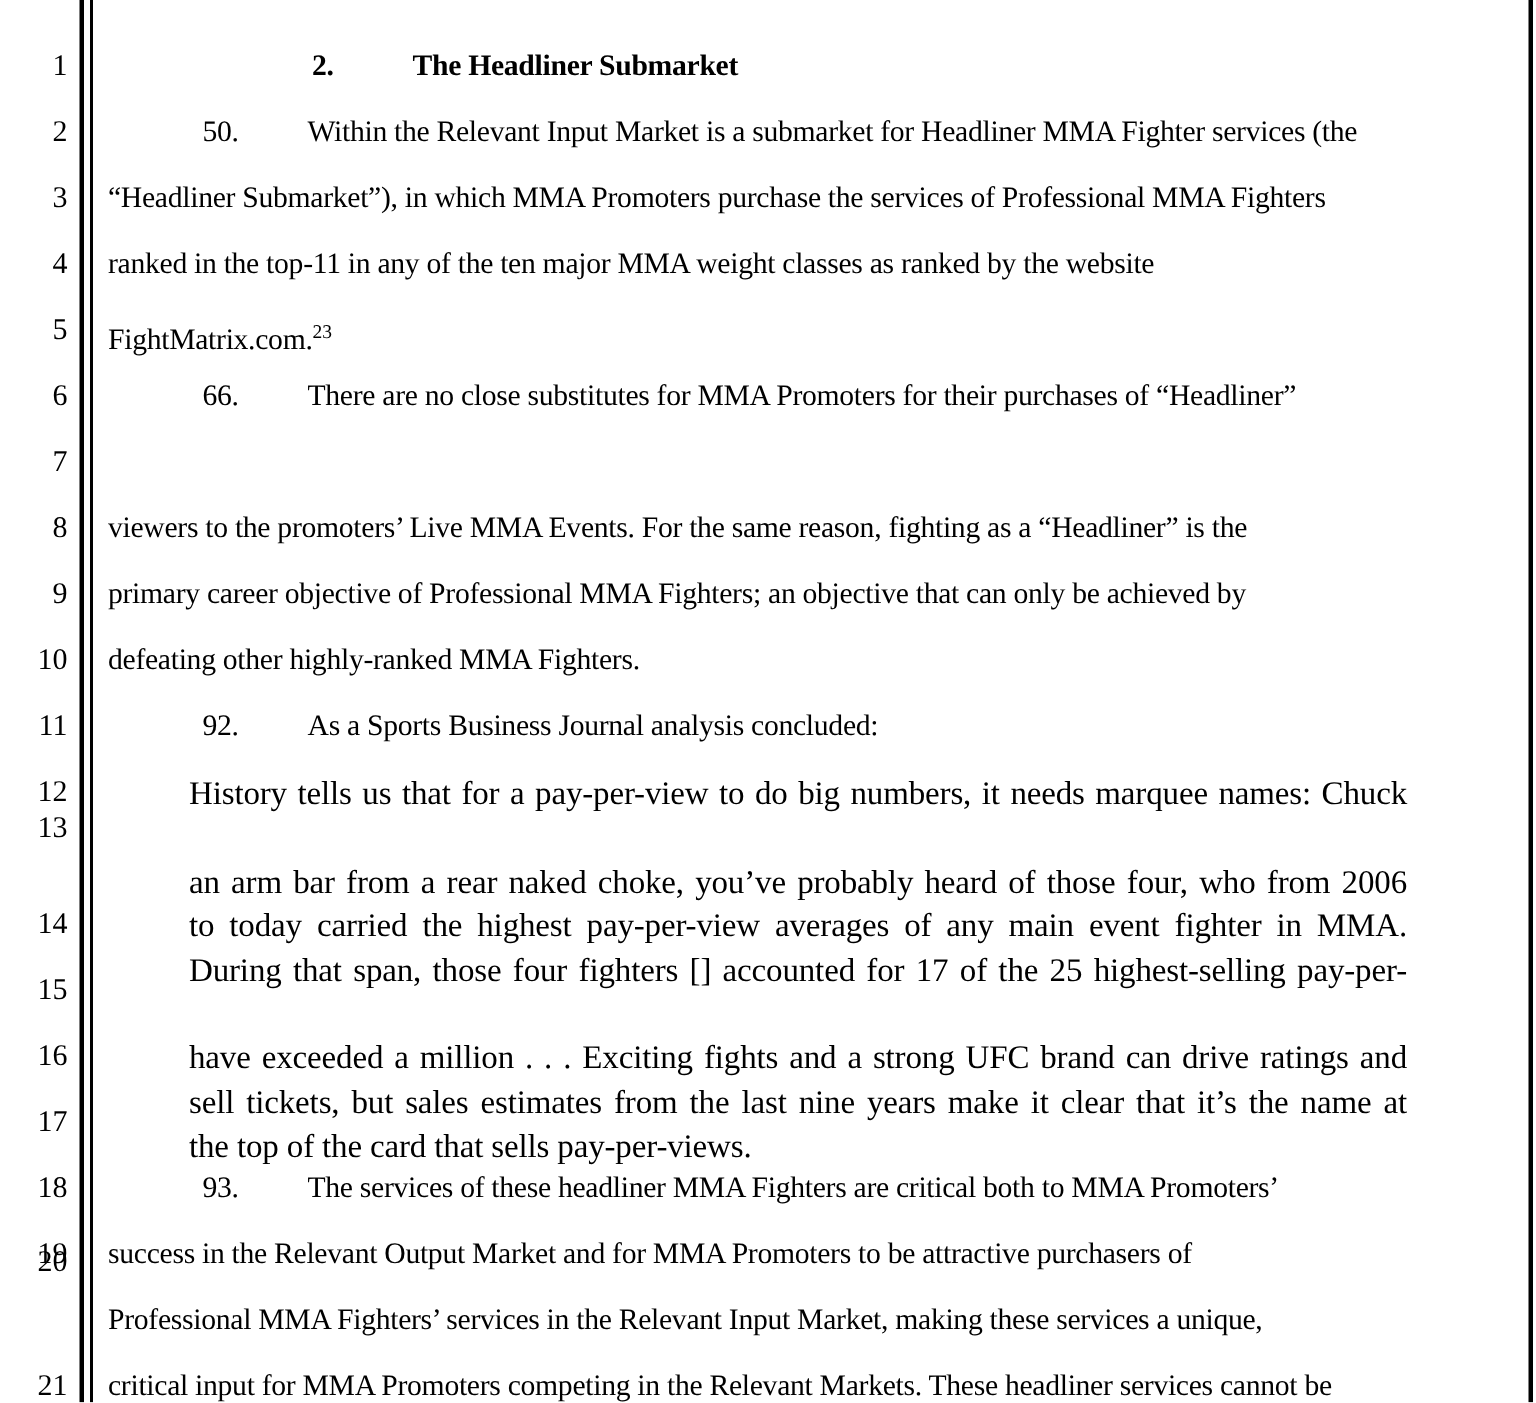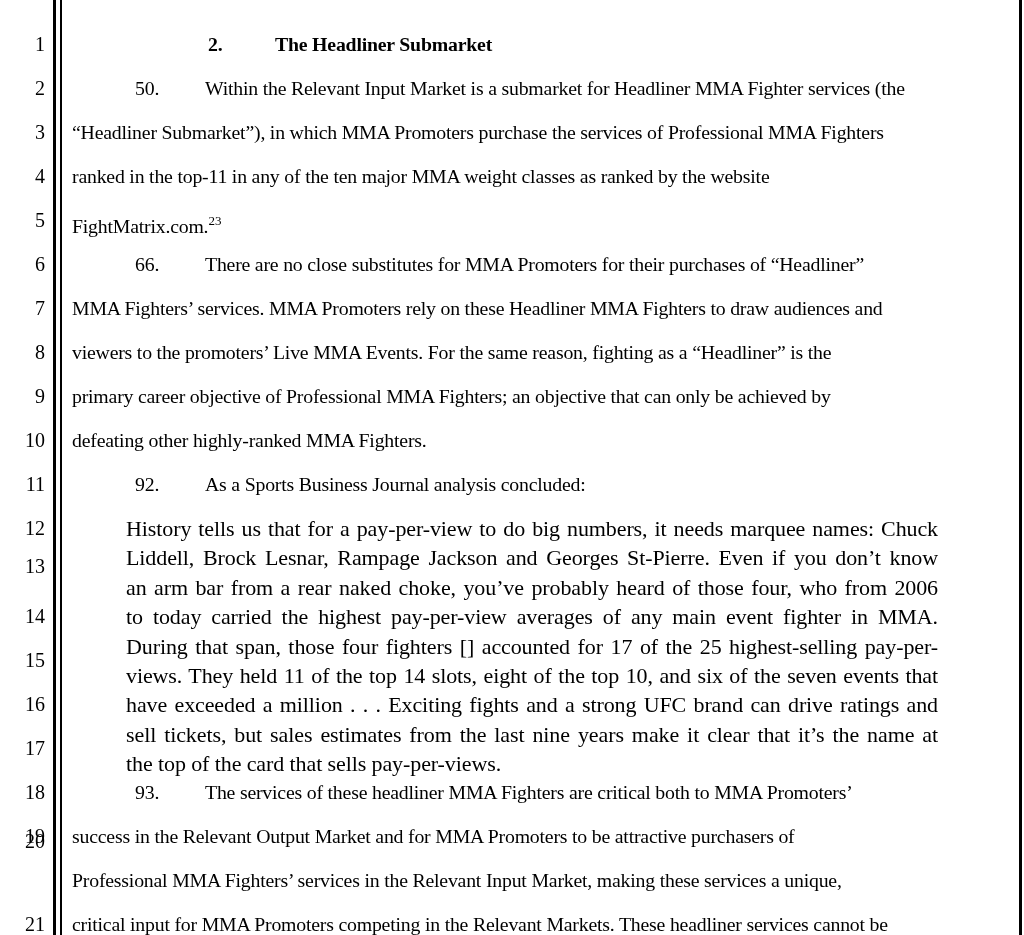--- a/index.html
+++ b/index.html
@@ -65,21 +65,21 @@
   <div class="lnum" style="top:121px">3</div>
   <div class="lnum" style="top:165px">4</div>
   <div class="lnum" style="top:209px">5</div>
   <div class="lnum" style="top:253px">6</div>
   <div class="lnum" style="top:297px">7</div>
   <div class="lnum" style="top:341px">8</div>
   <div class="lnum" style="top:385px">9</div>
   <div class="lnum" style="top:429px">10</div>
   <div class="lnum" style="top:473px">11</div>
   <div class="lnum" style="top:517px">12</div>
-  <div class="lnum" style="top:555px">13</div>
+  <div class="lnum" style="top:541px">13</div>
   <div class="lnum" style="top:605px">14</div>
   <div class="lnum" style="top:649px">15</div>
   <div class="lnum" style="top:693px">16</div>
   <div class="lnum" style="top:737px">17</div>
   <div class="lnum" style="top:781px">18</div>
   <div class="lnum" style="top:825px">19</div>
   <div class="lnum" style="top:830px">20</div>
   <div class="lnum" style="top:913px">21</div>
 
   <div class="tline" style="top:33px">
@@ -91,35 +91,32 @@
   </div>
   <div class="tline" style="top:121px">“Headliner Submarket”), in which MMA Promoters purchase the services of Professional MMA Fighters</div>
   <div class="tline" style="top:165px">ranked in the top-11 in any of the ten major MMA weight classes as ranked by the website</div>
   <div class="tline" style="top:209px">
     <span>FightMatrix.com.</span><span class="fnref">23</span>
   </div>
 
   <div class="tline" style="top:253px">
     <span class="pnum">66.</span><span>There are no close substitutes for MMA Promoters for their purchases of “Headliner”</span>
   </div>
-  <div class="tline" style="top:297px">MMA Fighters’ services. MMA Promoters rely on these Headliner MMA Fighters to draw audiences and</div>
   <div class="tline" style="top:341px">viewers to the promoters’ Live MMA Events. For the same reason, fighting as a “Headliner” is the</div>
   <div class="tline" style="top:385px">primary career objective of Professional MMA Fighters; an objective that can only be achieved by</div>
   <div class="tline" style="top:429px">defeating other highly-ranked MMA Fighters.</div>
 
   <div class="tline" style="top:473px">
     <span class="pnum">92.</span><span>As a Sports Business Journal analysis concluded:</span>
   </div>
 
   <div class="qline" style="top:517px">History tells us that for a pay-per-view to do big numbers, it needs marquee names: Chuck</div>
-  <div class="qline" style="top:546px">Liddell, Brock Lesnar, Rampage Jackson and Georges St-Pierre. Even if you don’t know</div>
   <div class="qline" style="top:576px">an arm bar from a rear naked choke, you’ve probably heard of those four, who from 2006</div>
   <div class="qline" style="top:605px">to today carried the highest pay-per-view averages of any main event fighter in MMA.</div>
   <div class="qline" style="top:635px">During that span, those four fighters [] accounted for 17 of the 25 highest-selling pay-per-</div>
-  <div class="qline" style="top:664px">views. They held 11 of the top 14 slots, eight of the top 10, and six of the seven events that</div>
   <div class="qline" style="top:723px">sell tickets, but sales estimates from the last nine years make it clear that it’s the name at</div>
   <div class="qline" style="top:693px">have exceeded a million . . . Exciting fights and a strong UFC brand can drive ratings and</div>
   <div class="qline qlast" style="top:752px">the top of the card that sells pay-per-views.</div>
 
   <div class="tline" style="top:781px">
     <span class="pnum">93.</span><span>The services of these headliner MMA Fighters are critical both to MMA Promoters’</span>
   </div>
   <div class="tline" style="top:869px">Professional MMA Fighters’ services in the Relevant Input Market, making these services a unique,</div>
   <div class="tline" style="top:825px">success in the Relevant Output Market and for MMA Promoters to be attractive purchasers of</div>
   <div class="tline" style="top:913px">critical input for MMA Promoters competing in the Relevant Markets. These headliner services cannot be</div>

